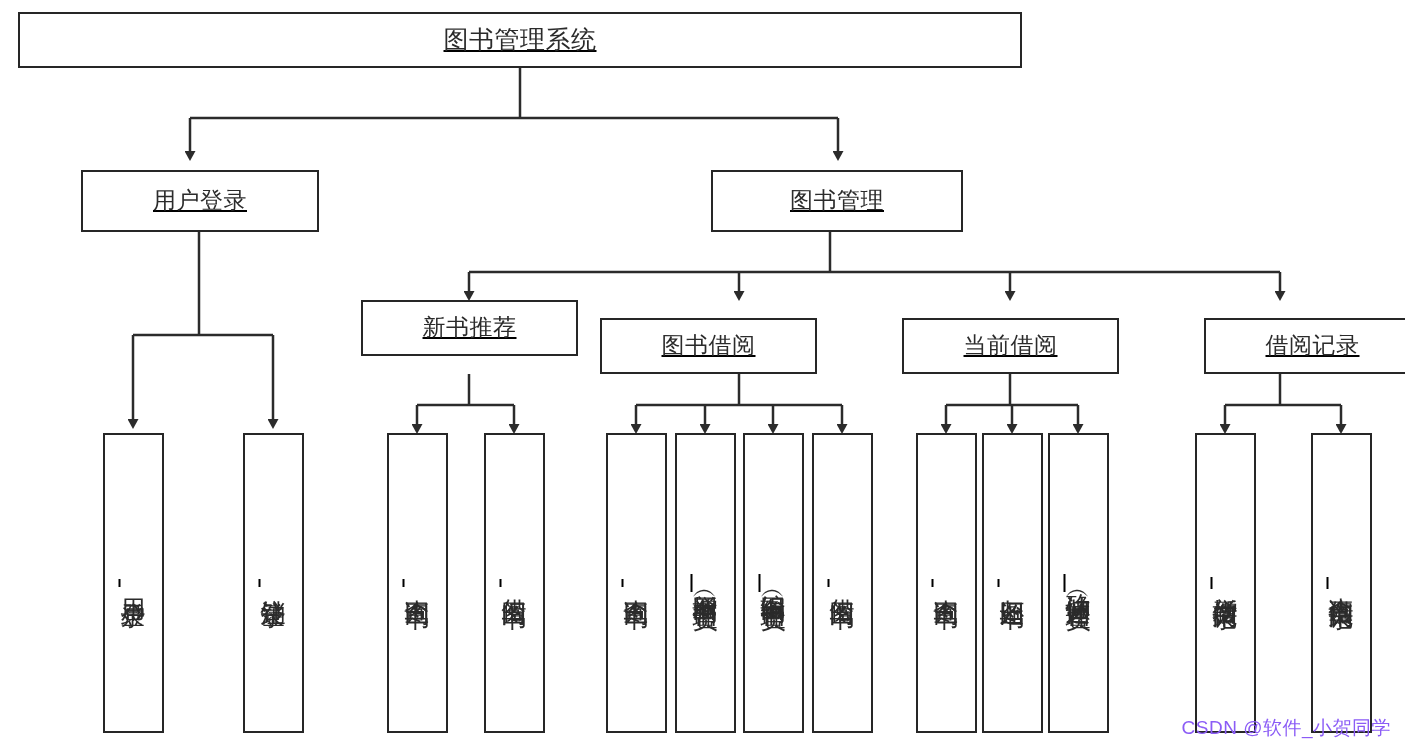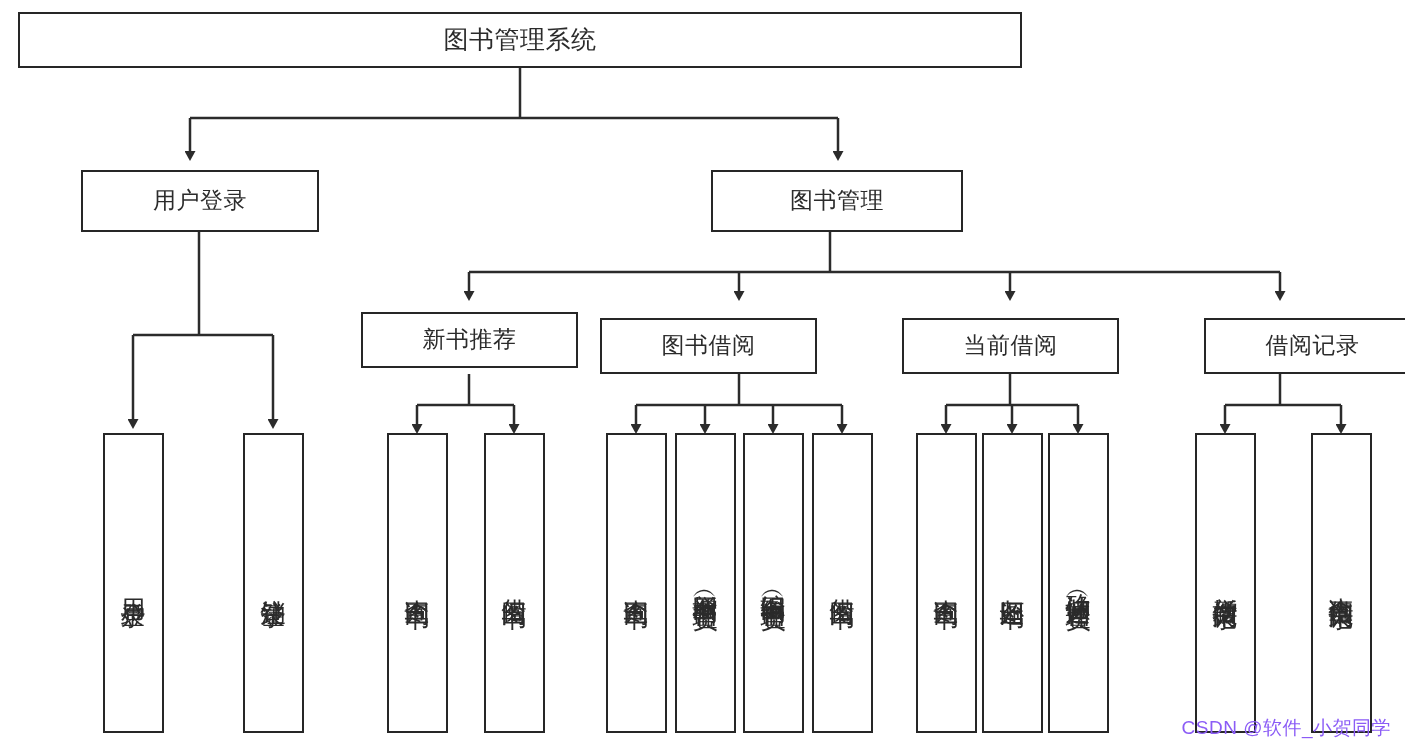--- a/index.html
+++ b/index.html
@@ -29,20 +29,21 @@
   }
   .node-box {
     position: absolute;
     box-sizing: border-box;
     border: 2.5px solid #262626;
     background: #ffffff;
     display: flex;
     align-items: center;
     justify-content: center;
     overflow: hidden;
+    text-decoration: underline;
   }
   .node-label {
     color: #2b2b2b;
     font-family: "Liberation Sans", "DejaVu Sans", sans-serif;
     line-height: 1.18;
     letter-spacing: 0.5px;
     white-space: nowrap;
     text-align: center;
   }
   .lvl-root .node-label { font-size: 25px; }
@@ -131,21 +132,21 @@
     <span class="node-label">图书管理系统</span>
   </div>
 
   <div class="node-box lvl-2" style="left:81px; top:170px; width:238px; height:62px;">
     <span class="node-label">用户登录</span>
   </div>
   <div class="node-box lvl-2" style="left:711px; top:170px; width:252px; height:62px;">
     <span class="node-label">图书管理</span>
   </div>
 
-  <div class="node-box lvl-3" style="left:361px; top:312px; width:217px; height:56px;">
+  <div class="node-box lvl-3" style="left:361px; top:300px; width:217px; height:56px;">
     <span class="node-label">新书推荐</span>
   </div>
   <div class="node-box lvl-3" style="left:600px; top:318px; width:217px; height:56px;">
     <span class="node-label">图书借阅</span>
   </div>
   <div class="node-box lvl-3" style="left:902px; top:318px; width:217px; height:56px;">
     <span class="node-label">当前借阅</span>
   </div>
   <div class="node-box lvl-3" style="left:1172px; top:318px; width:217px; height:56px;margin-left:32px;">
     <span class="node-label">借阅记录</span>

